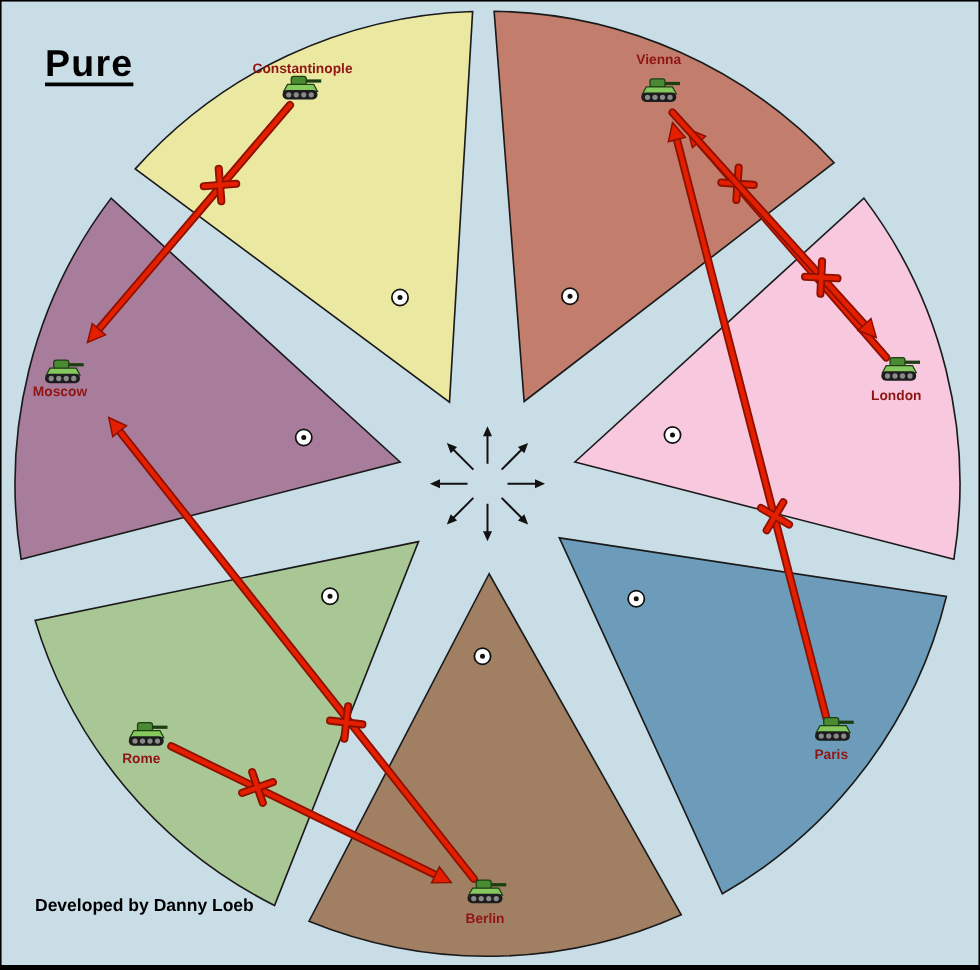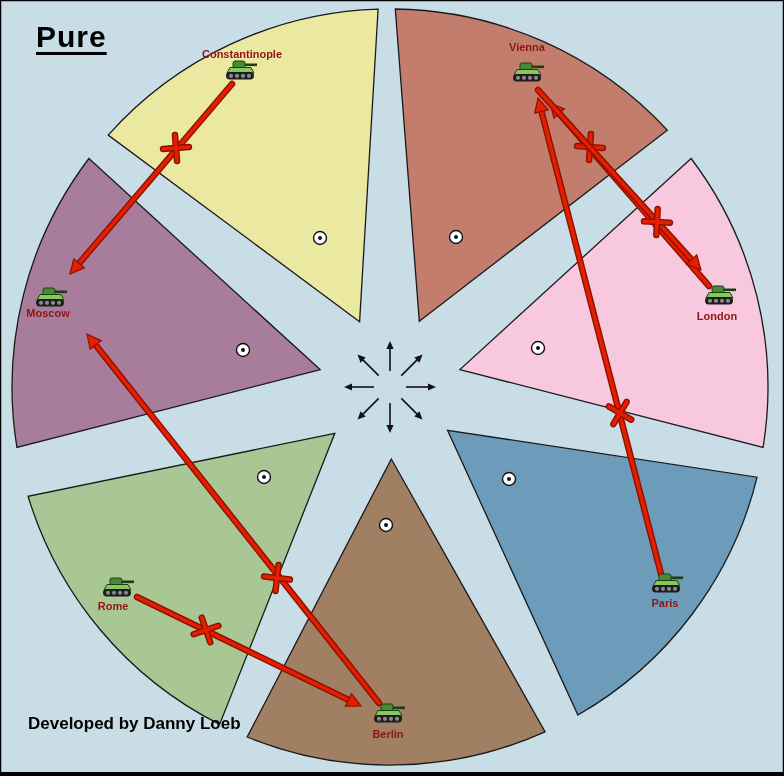--- a/index.html
+++ b/index.html
@@ -5,30 +5,30 @@
   html,body{margin:0;padding:0;background:#9fb6bf;}
   .map-frame{
     position:relative;
     width:784px;height:776px;
     overflow:hidden;
     font-family:"Liberation Sans", sans-serif;
   }
   .map-frame svg{display:block;}
   svg text{font-family:"Liberation Sans", sans-serif;}
   .map-title{
-    position:absolute;left:36px;top:20px;
+    position:absolute;left:36px;top:35px;
     font-size:30px;font-weight:bold;color:#000;
     text-decoration:underline;
     text-decoration-thickness:3px;
     text-underline-offset:5px;
     letter-spacing:1px;
   }
   .credits{
     position:absolute;left:28px;top:716px;
-    font-size:17px;font-weight:bold;color:#000;
+    font-size:14px;font-weight:bold;color:#000;
     line-height:16px;
   }
 </style>
 </head>
 <body>
 
 <div class="map-frame">
   <svg id="map-svg" viewBox="0 0 784 776" width="784" height="776">
       <rect x="0" y="0" width="784" height="776" fill="#c9dde7"></rect>
       <g>

